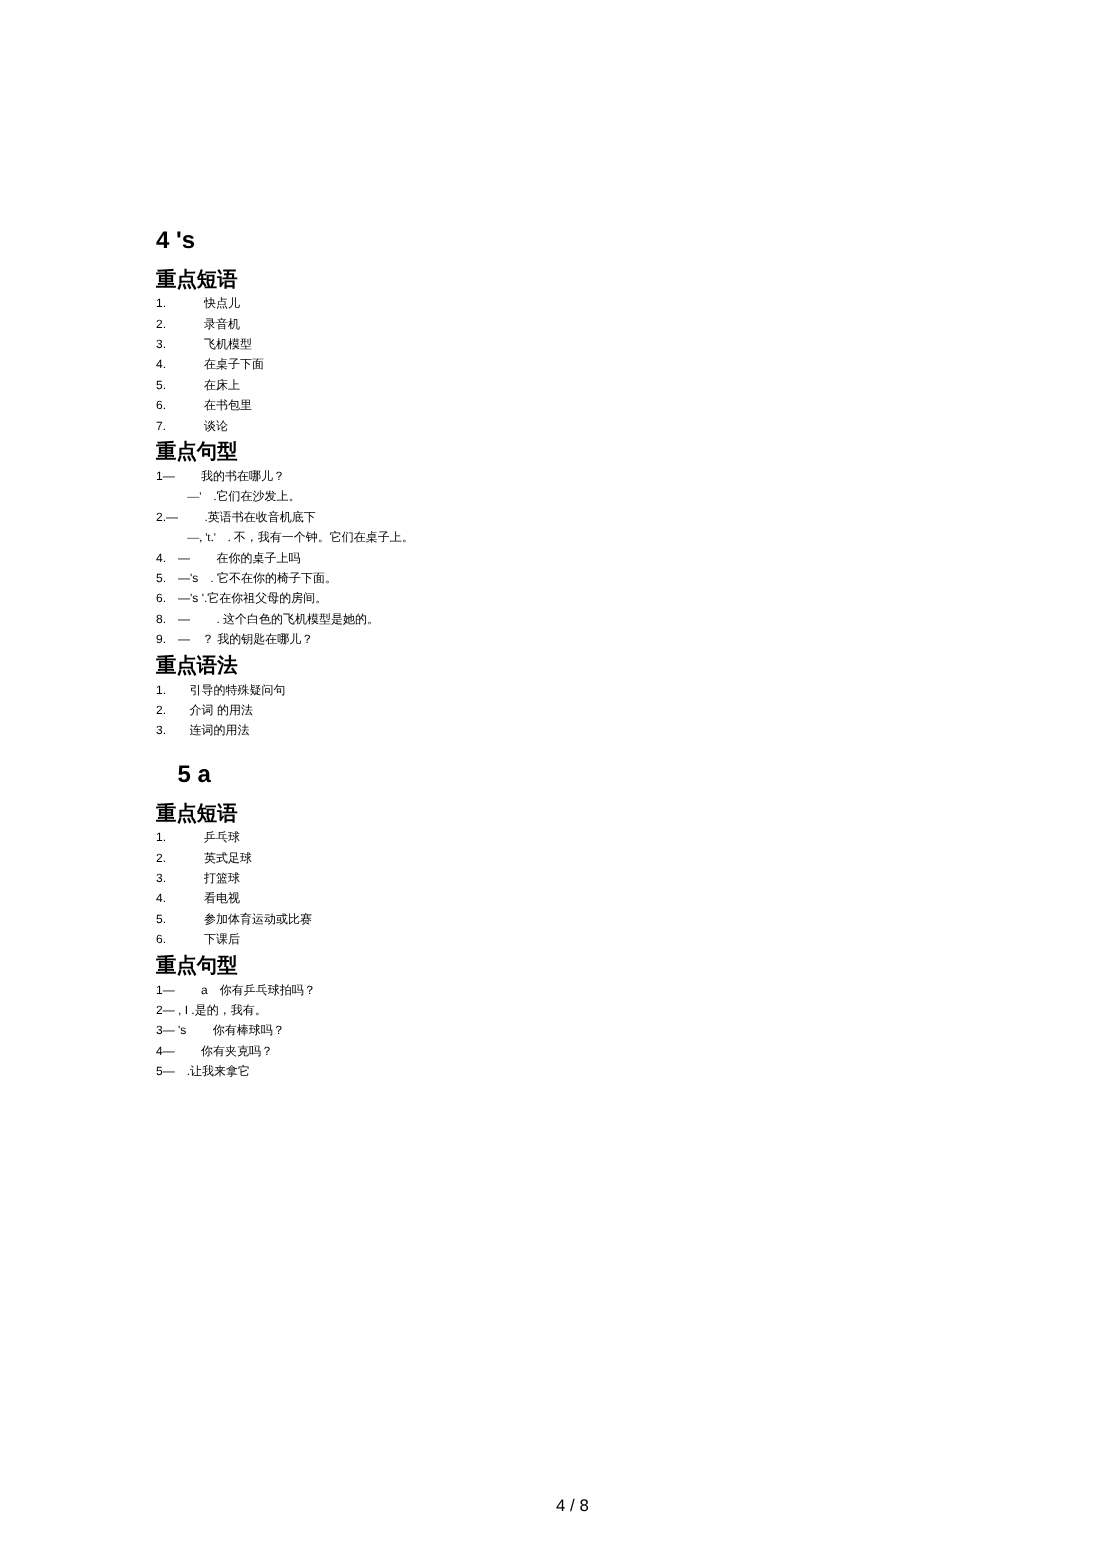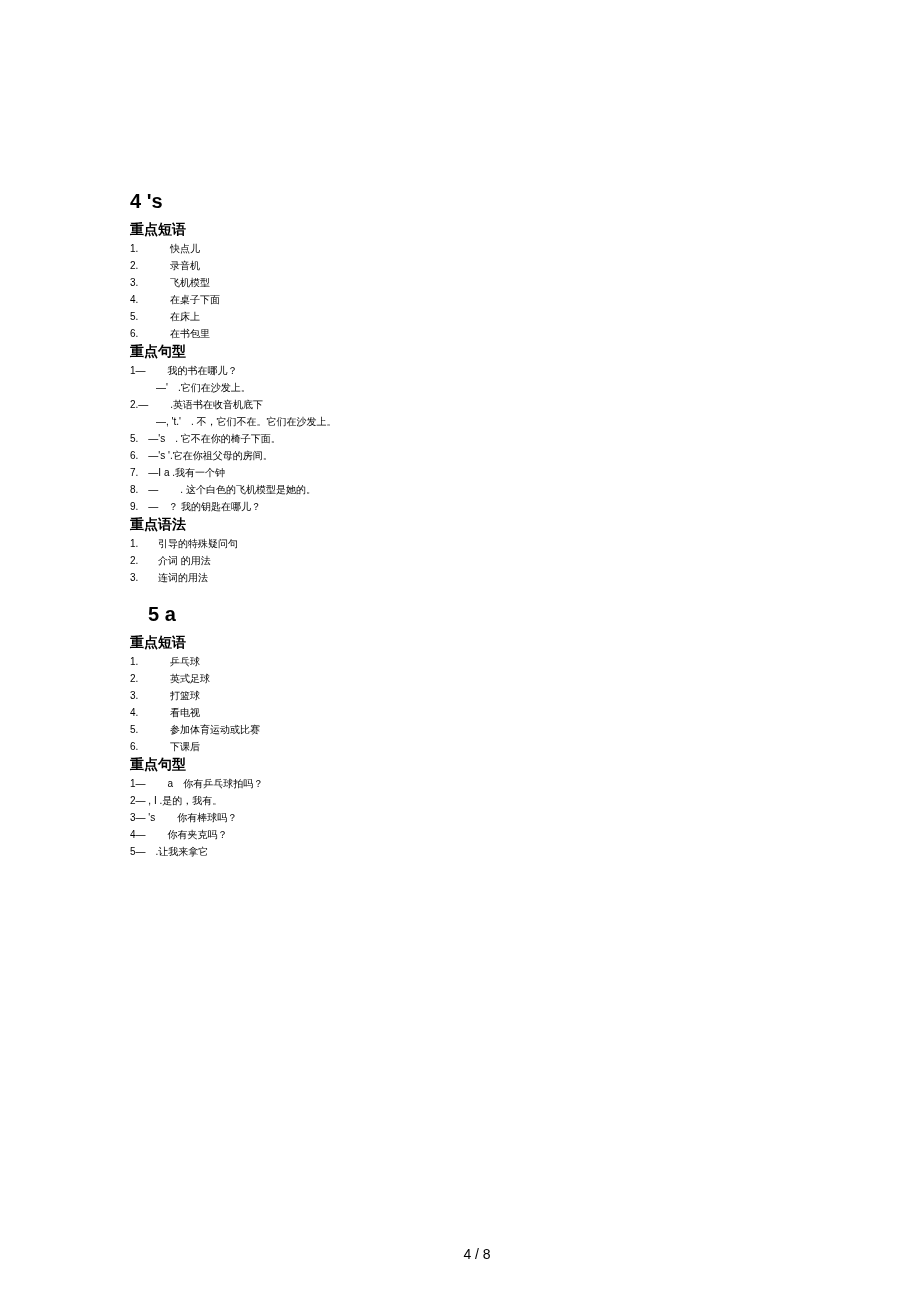--- a/index.html
+++ b/index.html
@@ -17,31 +17,32 @@
     min-height: 1302px;
     position: relative;
   }
   .unit-header {
     font-weight: bold;
     font-size: 20px;
     margin-bottom: 8px;
   }
   .section-header {
     font-weight: bold;
-    font-size: 14px;
+    font-size: 17px;
     margin-top: 2px;
     margin-bottom: 2px;
   }
   .line {
     font-size: 10px;
     margin: 2px 0;
     line-height: 1.5;
   }
   .indent {
     padding-left: 26px;
+    font-family: Liberation Serif, serif;
   }
   .num {
     display: inline-block;
     min-width: 18px;
   }
   .gap {
     display: inline-block;
     width: 22px;
   }
   .gap-s {
@@ -84,43 +85,46 @@
   </div>
   <div class="line">
     <span class="num">4.</span><span class="gap"></span><span>在桌子下面</span>
   </div>
   <div class="line">
     <span class="num">5.</span><span class="gap"></span><span>在床上</span>
   </div>
   <div class="line">
     <span class="num">6.</span><span class="gap"></span><span>在书包里</span>
   </div>
+  <div class="line">
+    <span class="num">7.</span><span class="gap"></span><span>谈论</span>
+  </div>
 
   <div class="section-header">重点句型</div>
 
   <div class="line">
     <span>1—</span><span class="gap"></span><span>我的书在哪儿？</span>
   </div>
   <div class="line indent">
     <span>—'</span><span class="gap-s"></span><span>.它们在沙发上。</span>
   </div>
   <div class="line">
     <span>2.—</span><span class="gap"></span><span>.英语书在收音机底下</span>
   </div>
   <div class="line indent">
-    <span>—,   't.'</span><span class="gap-s"></span><span>. 不，它们不在。它们在沙发上。</span>
+    <span>—,   't.'</span><span class="gap-s"></span><span>. 不，我有一个钟。它们在桌子上。</span>
+  </div>
+  <div class="line">
+    <span>4.</span><span class="gap-s"></span><span>—</span><span class="gap"></span><span>在你的桌子上吗</span>
   </div>
   <div class="line">
     <span>5.</span><span class="gap-s"></span><span>—'s</span><span class="gap-s"></span><span>. 它不在你的椅子下面。</span>
   </div>
   <div class="line">
     <span>6.</span><span class="gap-s"></span><span>—'s    '</span><span>.它在你祖父母的房间。</span>
-  </div>
-  <div class="line">
-    <span>7.</span><span class="gap-s"></span><span>—I    a</span> <span>.我有一个钟</span>
   </div>
   <div class="line">
     <span>8.</span><span class="gap-s"></span><span>—</span><span class="gap"></span><span>. 这个白色的飞机模型是她的。</span>
   </div>
   <div class="line">
     <span>9.</span><span class="gap-s"></span><span>—</span><span class="gap-s"></span><span>？  我的钥匙在哪儿？</span>
   </div>
 
   <div class="section-header">重点语法</div>
 

